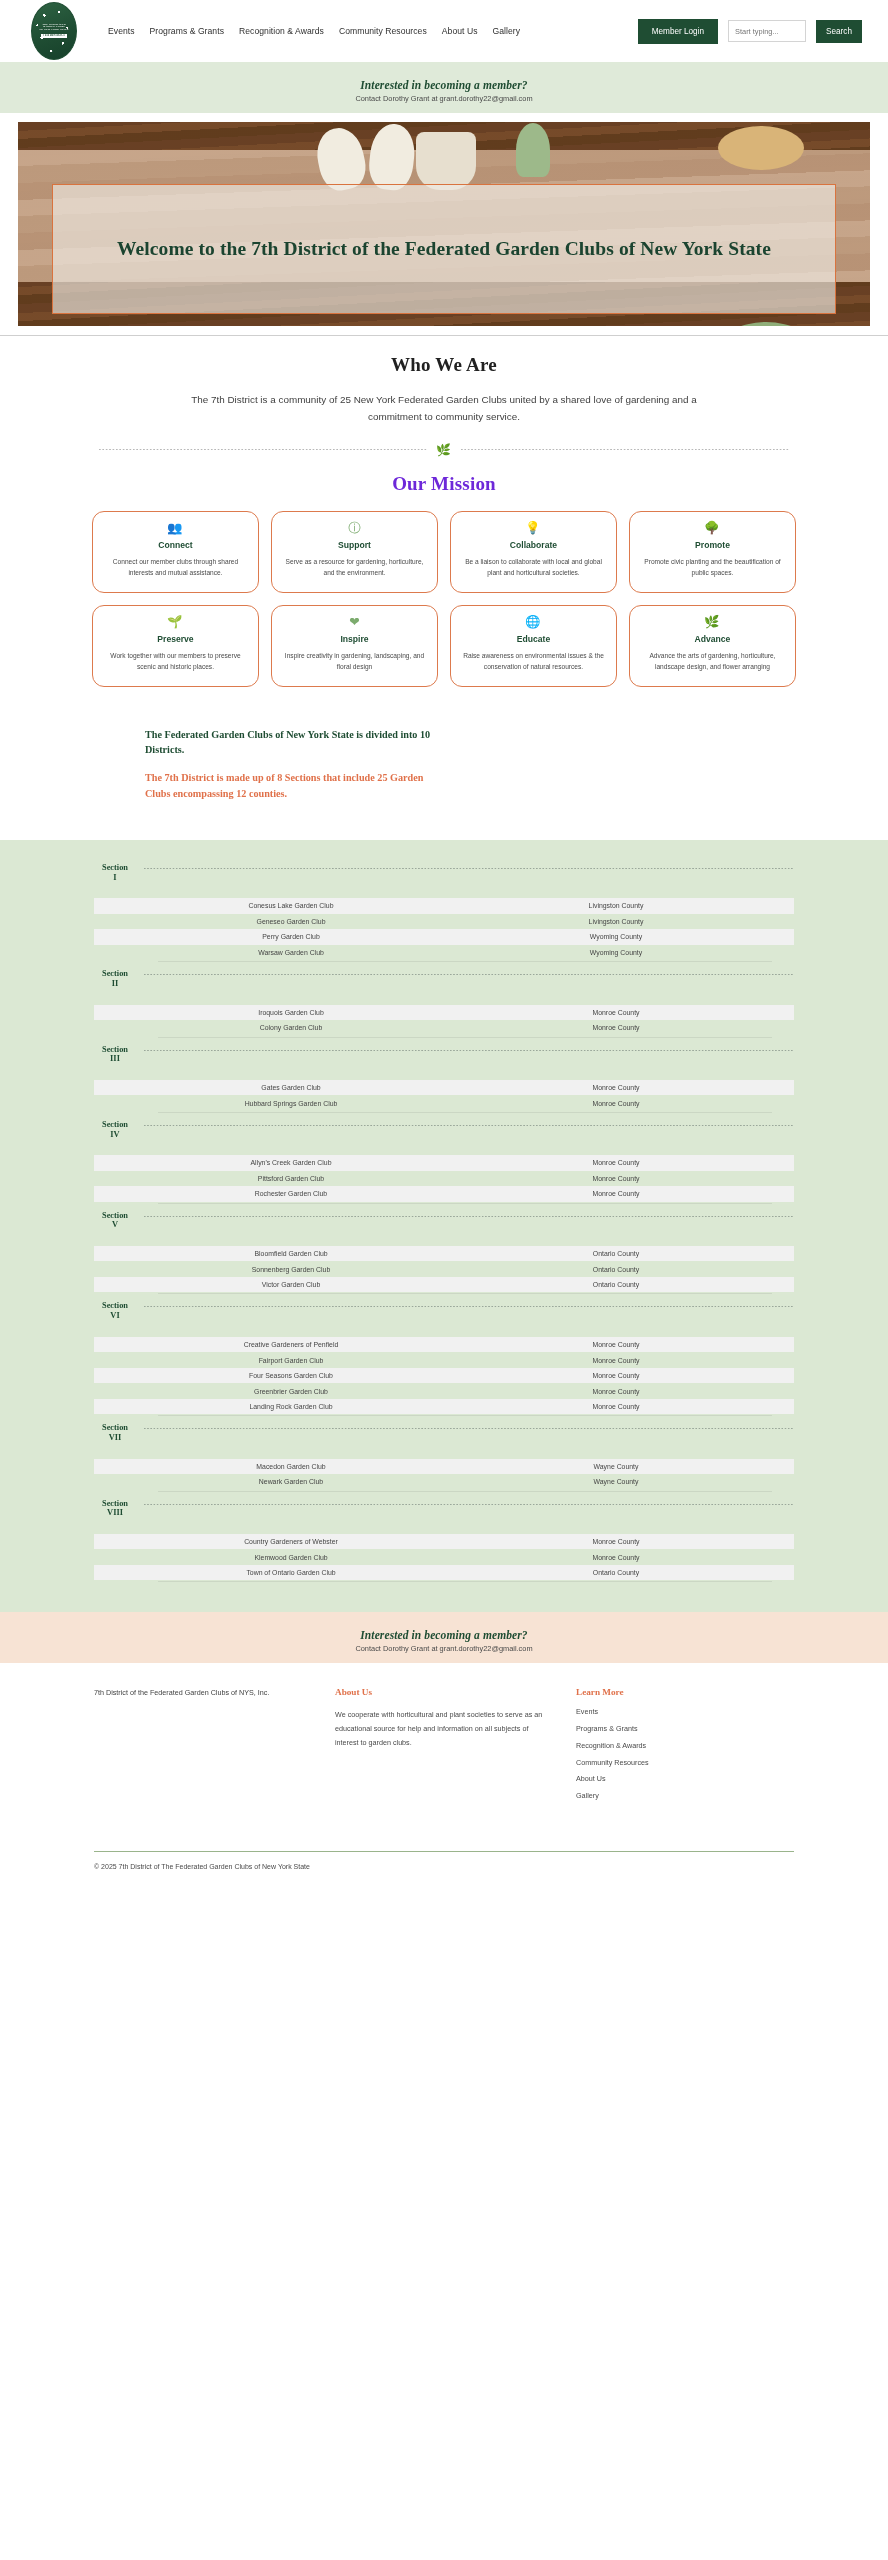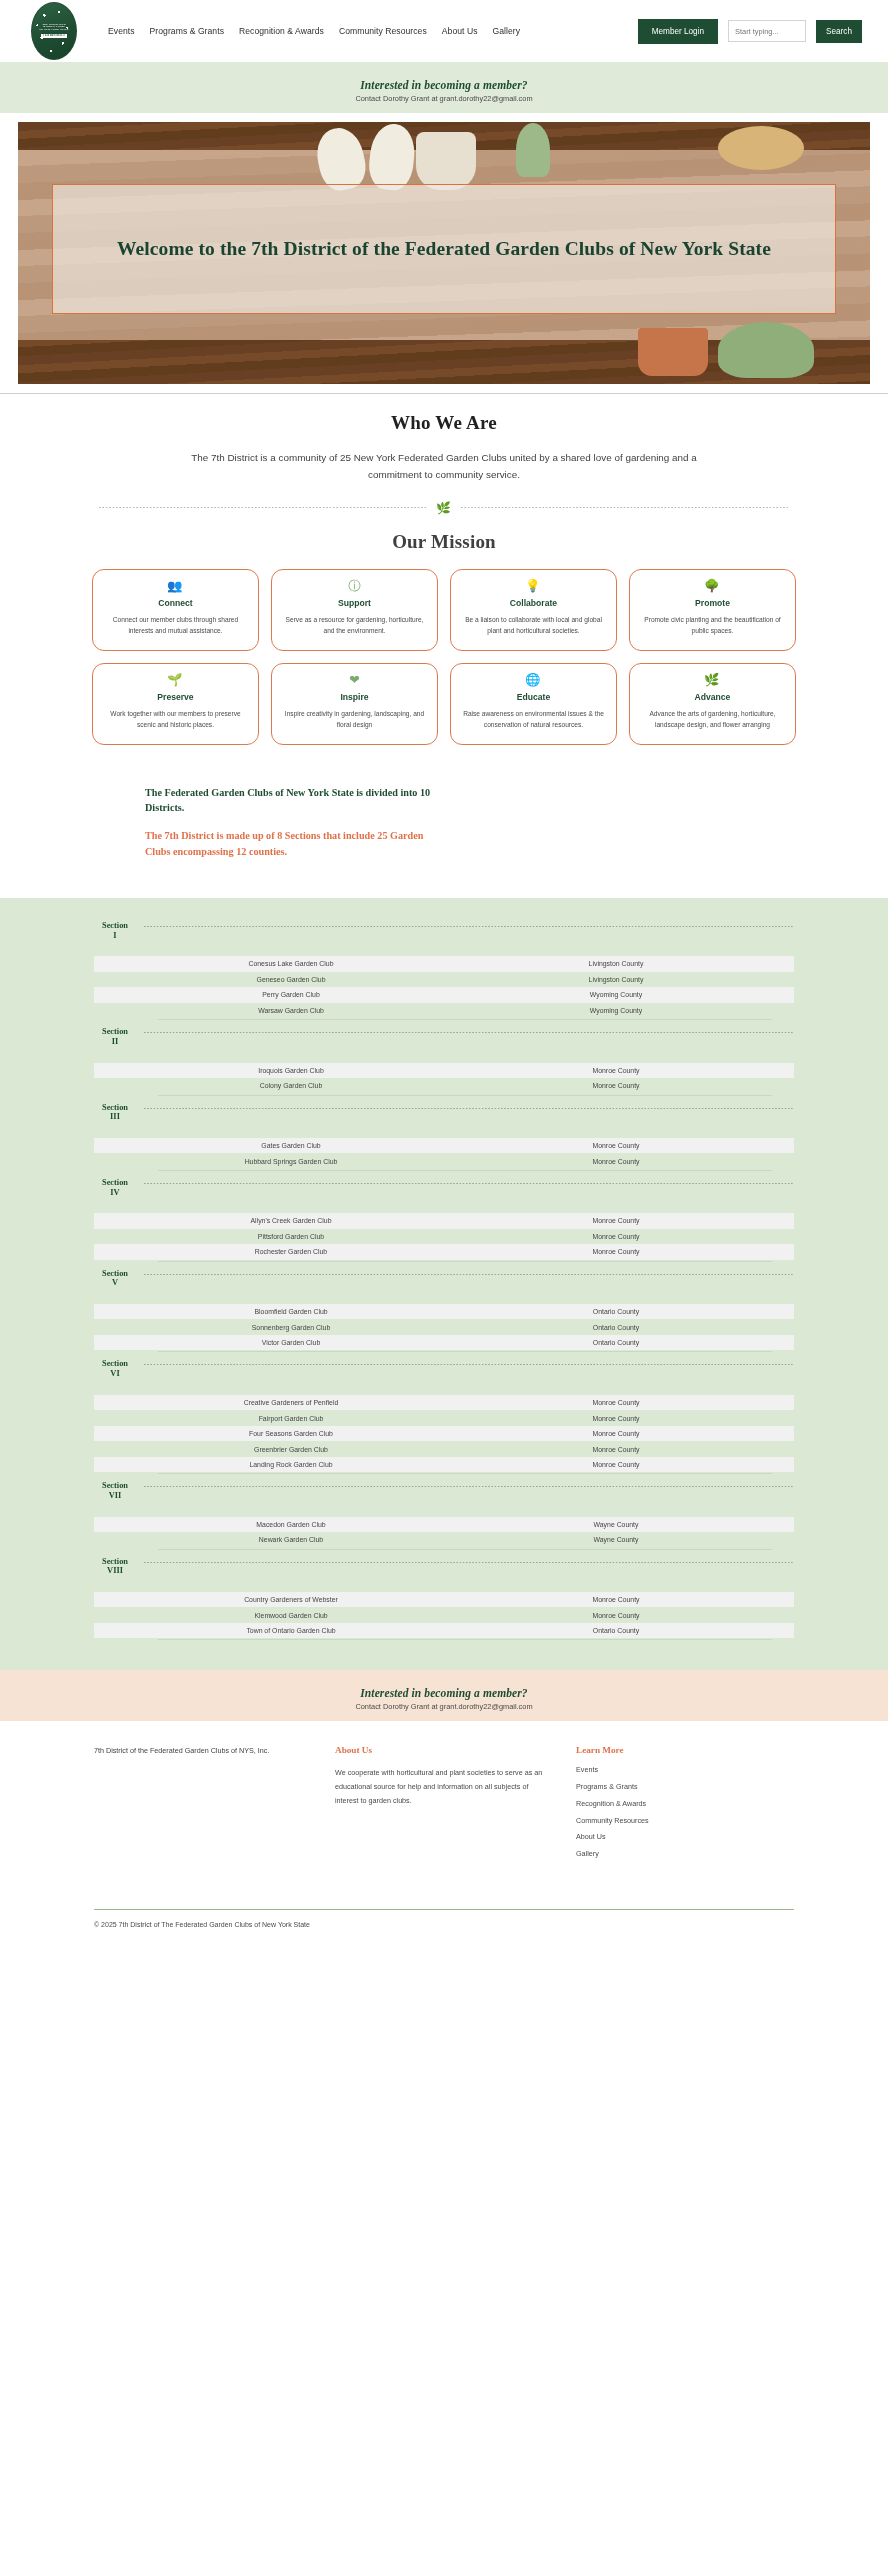--- a/index.html
+++ b/index.html
@@ -84,21 +84,21 @@
     font-size: 11.5px; color: #1f4d33; letter-spacing: .1px;
   }
   .member-banner-sub {
     font-size: 7.4px; color: #4a4a4a; margin-top: 3px;
   }
 
   
   .hero {
     position: relative;
     margin: 9px 18px 0 18px;
-    width: 852px; height: 262px;
+    width: 852px; height: 204px;
     overflow: hidden;
     background:
       linear-gradient(180deg, rgba(0,0,0,.06), rgba(0,0,0,.06)),
       repeating-linear-gradient(177deg, #6f4426 0 9px, #7d4f2c 9px 17px, #67401f 17px 26px),
       #7a4c2a;
   }
   .hero-tools { position: absolute; inset: 0; }
   .hero-plank {
     position: absolute; left: 0; right: 0; top: 28px; bottom: 44px;
     background: repeating-linear-gradient(178deg, #caa98e 0 16px, #c09d80 16px 33px, #bb9679 33px 50px);
@@ -138,21 +138,21 @@
   .dot-rule {
     flex: 1; height: 1px;
     background-image: linear-gradient(to right, #b8b8b8 0 1.4px, transparent 1.4px 3.4px);
     background-size: 3.4px 1px; background-repeat: repeat-x;
   }
   .leaf-glyph { color: #7cab6e; font-size: 12px; line-height: 1; }
 
   
   .mission-title {
     font-family: "Liberation Serif", serif;
-    font-size: 19px; color: #404040; margin-top: 17px; text-align: center;
+    font-size: 19px; color: #6d28d9; margin-top: 17px; text-align: center;
     letter-spacing: .2px;
   }
   .mission-grid {
     margin: 16px auto 0; width: 704px;
     display: grid; grid-template-columns: repeat(4, 1fr);
     gap: 12px 12px;
   }
   .mission-card {
     border: 1.3px solid #dd7a4d; border-radius: 12px;
     background: #ffffff; min-height: 82px;

